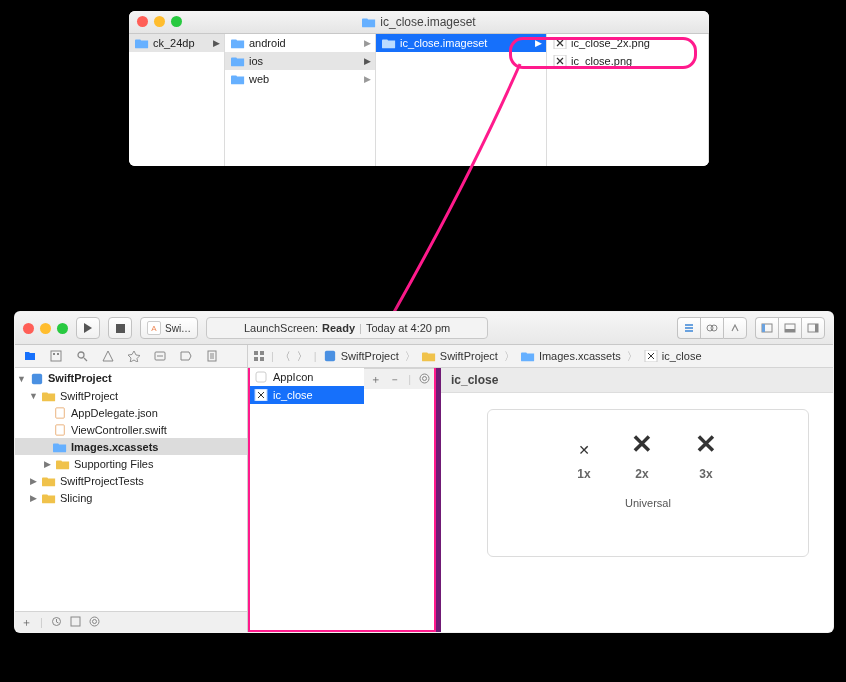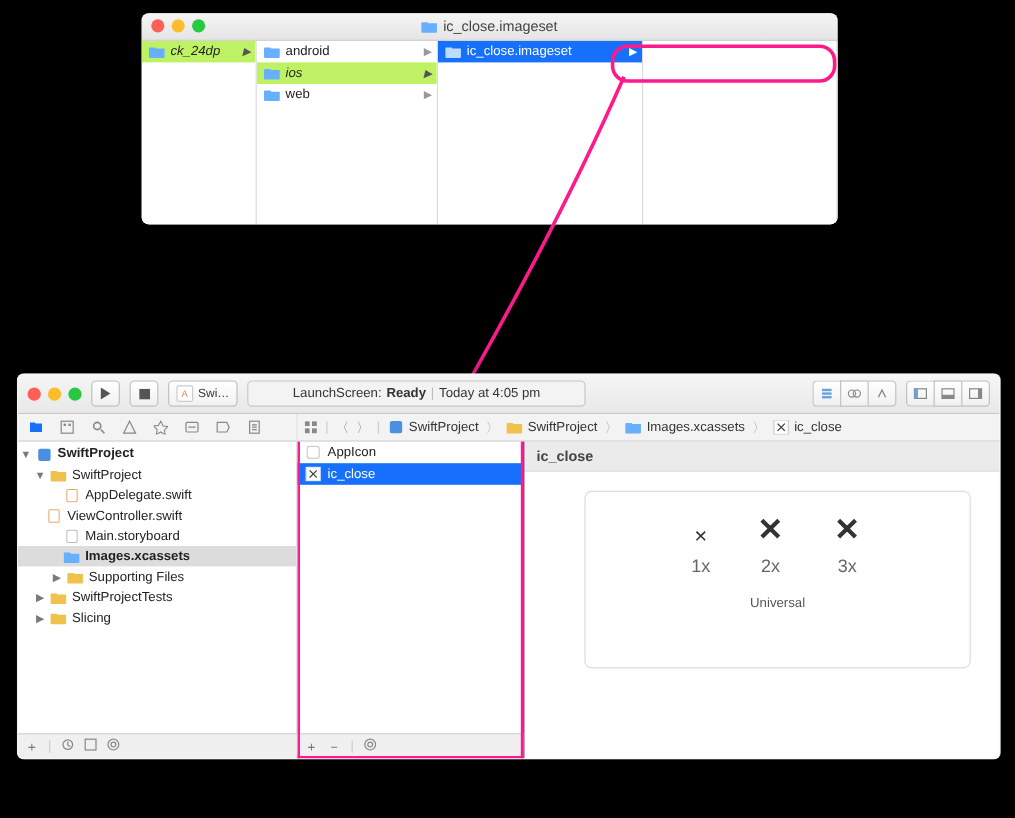--- a/index.html
+++ b/index.html
@@ -16,24 +16,24 @@
   }
   .window {
     position: absolute;
     background: #fff;
     border-radius: 6px;
     box-shadow: 0 8px 30px rgba(0,0,0,0.5);
     overflow: hidden;
   }
   
   .finder {
-    left: 118px;
+    left: 129px;
     top: 11px;
     width: 580px;
-    height: 176px;
+    height: 155px;
     display: flex;
     flex-direction: column;
     justify-content: center;
   }
   .finder-title {
     height: 22px;
     background: linear-gradient(#f5f5f5,#e5e5e5);
     border-bottom: 1px solid #c8c8c8;
     position: relative;
     display: flex;
@@ -71,21 +71,21 @@
   .fcol.c2{width:170px;}
   .fcol.c3{flex:1;}
   .frow {
     display: flex;
     align-items: center;
     height: 18px;
     padding: 0 4px 0 6px;
     gap: 4px;
     white-space: nowrap;
   }
-  .frow.selgray { background: #bef264; font-style: italic; }
+  .frow.selgray { background: #e5e5e5; }
   .frow.selblue { background: #1670fb; color:#fff; }
   .folder-ico,.file-ico {
     width: 14px; height: 12px; flex-shrink:0;
   }
   .folder-ico svg,.file-ico svg{width:100%;height:100%;display:block;}
   .arrow {
     margin-left: auto;
     font-size: 9px;
     color: #999;
   }
@@ -164,21 +164,21 @@
 
   .editor{flex:1;display:flex;flex-direction:column;min-width:0;}
   .jumpbar{
     height:22px;border-bottom:1px solid #d4d4d4;background:#f3f3f3;
     display:flex;align-items:center;gap:6px;padding:0 6px;font-size:11px;color:#333;
   }
   .jumpbar .seg{display:flex;align-items:center;gap:4px;}
   .jumpbar .chev{color:#aaa;}
   .editor-body{flex:1;display:flex;min-height:0;}
   .assets-list{
-    width:188px;border-right:1px solid #701a75;display:flex;flex-direction:column;
+    width:188px;border-right:5px solid #701a75;display:flex;
     position:relative;
   }
   .al-rows{flex:1;}
   .al-row{
     height:18px;display:flex;align-items:center;gap:5px;padding:0 6px;
   }
   .al-row.sel{background:#1670fb;color:#fff;}
   .pink-box{
     position:absolute;inset:0;border:2px solid #ff1a8c;border-top:none;
     pointer-events:none;
@@ -195,21 +195,21 @@
     display:flex;flex-direction:column;align-items:center;padding-top:16px;
     color:#333;
   }
   .well-row{display:flex;gap:30px;align-items:flex-end;height:55px;}
   .well{display:flex;flex-direction:column;align-items:center;gap:6px;}
   .well .box{
     display:flex;align-items:center;justify-content:center;
   }
   .well .box.sz1{width:22px;height:22px;font-size:14px;}
   .well .box.sz2{width:34px;height:34px;font-size:26px;font-weight:600;}
-  .well .lbl{font-size:15px;color:#666;}
+  .well .lbl{font-size:12px;color:#666;font-weight:bold;}
   .universal{margin-top:16px;font-size:11px;color:#555;}
   .detail-footer{
     height:24px;border-top:1px solid #d4d4d4;background:#f3f3f3;
     display:flex;align-items:center;justify-content:flex-end;padding:0 10px;
     font-size:11px;color:#333;
   }
 
   
   .pink-circle{
     position:absolute;
@@ -287,20 +287,38 @@
         <span class="folder-ico">
             <svg viewBox="0 0 16 12">
               <path fill="#bcdcff" d="M1 2h5l1 1h8v8a1 1 0 0 1-1 1H1a1 1 0 0 1-1-1V3a1 1 0 0 1 1-1z"></path>
             </svg>
           </span>
         <span>ic_close.imageset</span>
         <span class="arrow">▶</span>
       </div>
     </div>
     <div class="fcol c3">
+      <div class="frow">
+        <span class="file-ico">
+            <svg viewBox="0 0 12 12">
+              <rect x="0" y="0" width="12" height="12" fill="#fff" stroke="#ccc"></rect>
+              <path d="M3 3l6 6M9 3l-6 6" stroke="#333" stroke-width="1.2"></path>
+            </svg>
+          </span>
+        <span>ic_close_2x.png</span>
+      </div>
+      <div class="frow">
+        <span class="file-ico">
+            <svg viewBox="0 0 12 12">
+              <rect x="0" y="0" width="12" height="12" fill="#fff" stroke="#ccc"></rect>
+              <path d="M3 3l6 6M9 3l-6 6" stroke="#333" stroke-width="1.2"></path>
+            </svg>
+          </span>
+        <span>ic_close.png</span>
+      </div>
     </div>
   </div>
 </div>
 
 <div class="pink-circle" style="left:509px;top:37px;width:182px;height:26px;"></div>
 
 <svg class="arrow-svg" style="left:0;top:0;width:846px;height:682px;">
   <defs>
     <marker id="ah" viewBox="0 0 10 10" refX="8" refY="5" markerWidth="8" markerHeight="8" orient="auto">
       <path d="M0 0L10 5L0 10z" fill="#ff1a8c"></path>
@@ -327,21 +345,21 @@
         </svg>
       </div>
     <div class="scheme-pill">
       <span style="width:12px;height:12px;background:#fff;border:1px solid #ccc;border-radius:2px;display:flex;align-items:center;justify-content:center;font-size:8px;color:#e85">A</span>
       <span>Swi…</span>
     </div>
     <div class="status-pill">
       <span>LaunchScreen:</span>
       <b>Ready</b>
       <span style="color:#bbb">|</span>
-      <span>Today at 4:05 pm</span>
+      <span>Today at 4:20 pm</span>
     </div>
     <div class="right-group">
       <div class="tb-seg">
         <div class="tb-btn">
             <svg width="12" height="10">
               <rect x="2" y="4" width="8" height="2" fill="#6aa2df"></rect>
               <rect x="2" y="1" width="8" height="2" fill="#6aa2df"></rect>
               <rect x="2" y="7" width="8" height="2" fill="#6aa2df"></rect>
             </svg>
           </div>
@@ -449,37 +467,29 @@
               </svg>
             </span>
           <span class="label">SwiftProject</span>
         </div>
         <div class="trow" style="padding-left:38px">
           <span class="file-ico">
               <svg viewBox="0 0 12 14">
                 <rect x="1" y="1" width="10" height="12" rx="1" fill="#fff" stroke="#e8a76a"></rect>
               </svg>
             </span>
-          <span class="label">AppDelegate.swift</span>
-        </div>
-        <div class="trow" style="padding-left:23px">
+          <span class="label">AppDelegate.json</span>
+        </div>
+        <div class="trow" style="padding-left:38px">
           <span class="file-ico">
               <svg viewBox="0 0 12 14">
                 <rect x="1" y="1" width="10" height="12" rx="1" fill="#fff" stroke="#e8a76a"></rect>
               </svg>
             </span>
           <span class="label">ViewController.swift</span>
-        </div>
-        <div class="trow" style="padding-left:38px">
-          <span class="file-ico">
-              <svg viewBox="0 0 12 14">
-                <rect x="1" y="1" width="10" height="12" rx="1" fill="#fff" stroke="#bbb"></rect>
-              </svg>
-            </span>
-          <span class="label">Main.storyboard</span>
         </div>
         <div class="trow sel" style="padding-left:38px">
           <span class="folder-ico">
               <svg viewBox="0 0 16 12">
                 <path class="blue-folder" d="M1 2h5l1 1h8v8a1 1 0 0 1-1 1H1a1 1 0 0 1-1-1V3a1 1 0 0 1 1-1z"></path>
               </svg>
             </span>
           <b class="label">Images.xcassets</b>
         </div>
         <div class="trow" style="padding-left:28px">

